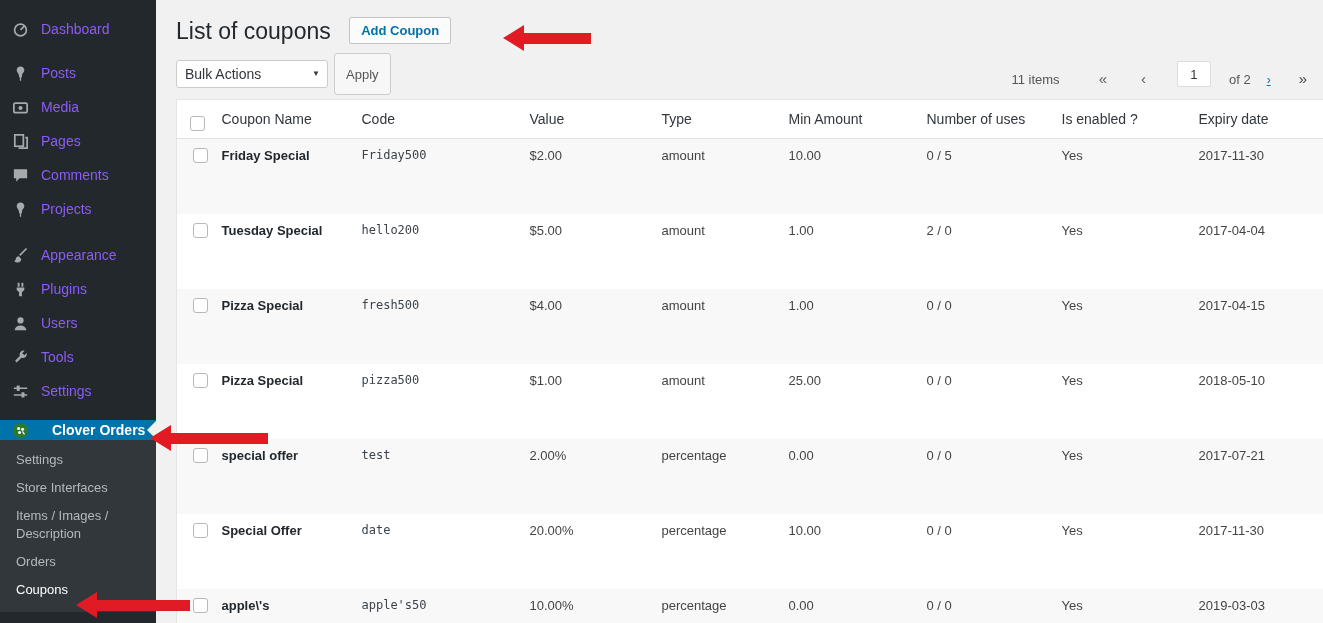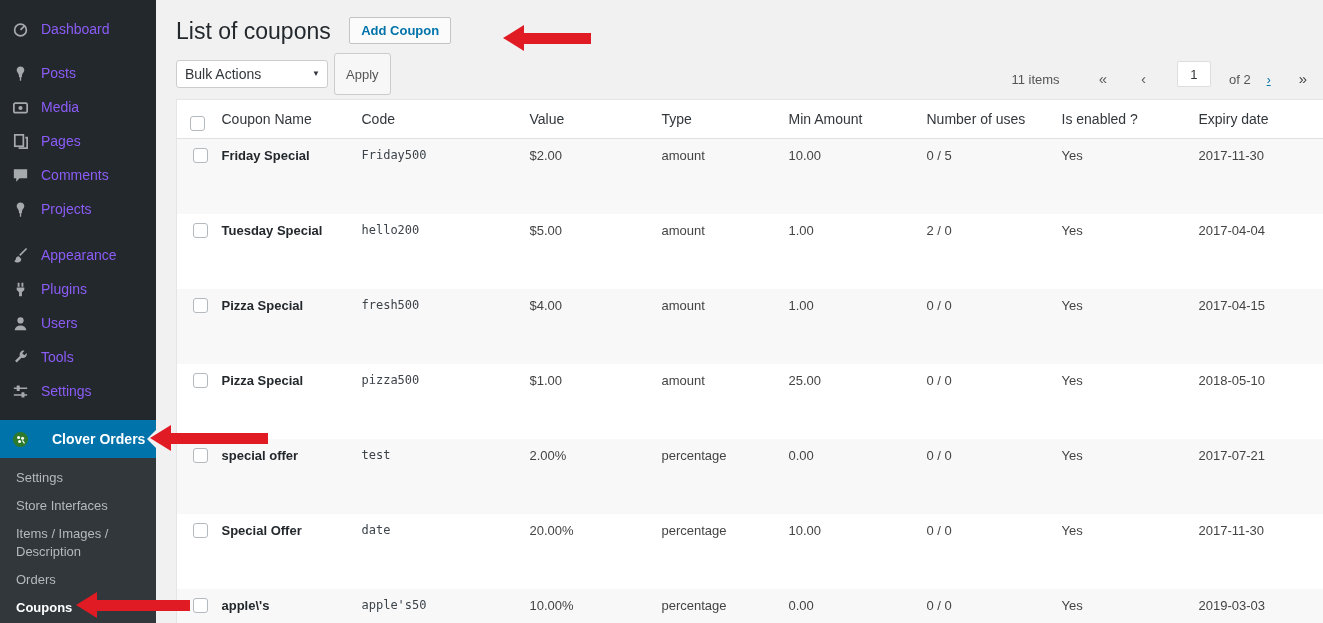--- a/index.html
+++ b/index.html
@@ -8,27 +8,27 @@
 
   
   .sidebar { position:absolute; left:0; top:0; width:156px; height:623px; background:#23282d; color:#eee; z-index:5; }
   .menu-item { height:34px; display:flex; align-items:center; padding-left:11px; gap:11px;
                font-size:14px; color:#8b5cf6; cursor:pointer; }
   .menu-item .mi-icon { width:19px; height:19px; flex:0 0 19px; color:#a7aaad; display:flex; align-items:center; }
   .menu-item svg { width:19px; height:19px; }
   .mt-first { margin-top:12px; }
   .mt-gap { margin-top:10px; }
   .mt-sep { margin-top:12px; }
-  .menu-item.active { background:#0073aa; color:#fff; font-weight:700; height:38px; position:relative; margin-top:12px;gap:22px; }
+  .menu-item.active { background:#0073aa; color:#fff; font-weight:700; height:20px; position:relative; margin-top:12px;gap:22px; }
   .menu-item.active .mi-icon { color:#fff; }
   .active-notch { position:absolute; right:0; top:50%; margin-top:-9px; width:0; height:0;
                   border-top:9px solid transparent; border-bottom:9px solid transparent; border-right:9px solid #f1f1f1; }
   .submenu { background:#32373c; padding:6px 0 8px 0; }
   .submenu-item { display:block; padding:5px 8px 5px 16px; font-size:13px; line-height:18px; color:#b4b9be; cursor:pointer; }
-  .submenu-item.active { color:#fff; font-weight:700; }
+  .submenu-item.active { color:#fff; font-weight:400; }
 
   
   .main { position:absolute; left:156px; top:0; width:1167px; height:623px; background:#f1f1f1; }
   .page-header { padding:17px 0 0 20px; }
   .page-title { display:inline-block; font-size:23px; font-weight:400; color:#23282d; line-height:29px; }
   .add-btn { display:inline-block; margin-left:14px; vertical-align:4px; background:#fbfbfb; border:1px solid #c3c4c7;
              border-radius:2px; color:#0073aa; font-size:13px; font-weight:700; padding:5px 11px; cursor:pointer; }
 
   .toolbar { margin:13px 12px 0 20px; display:flex; align-items:center; justify-content:space-between; height:30px; }
   .toolbar-left { display:flex; align-items:center; gap:6px; }

